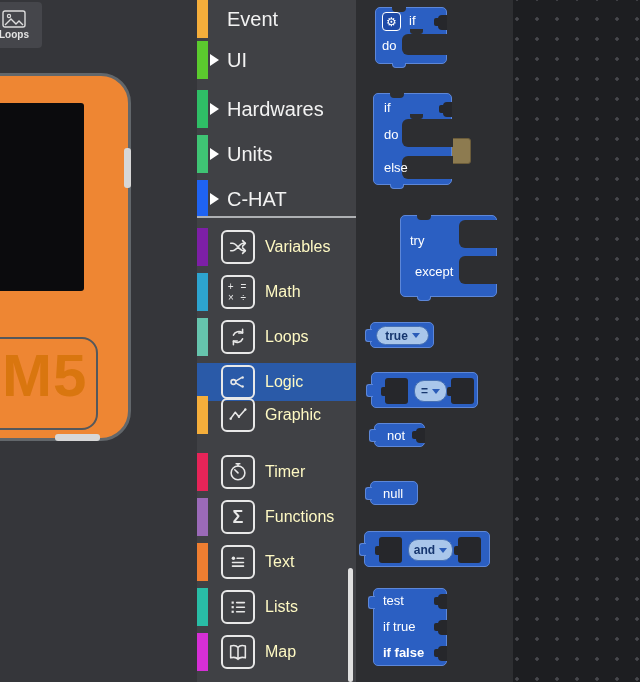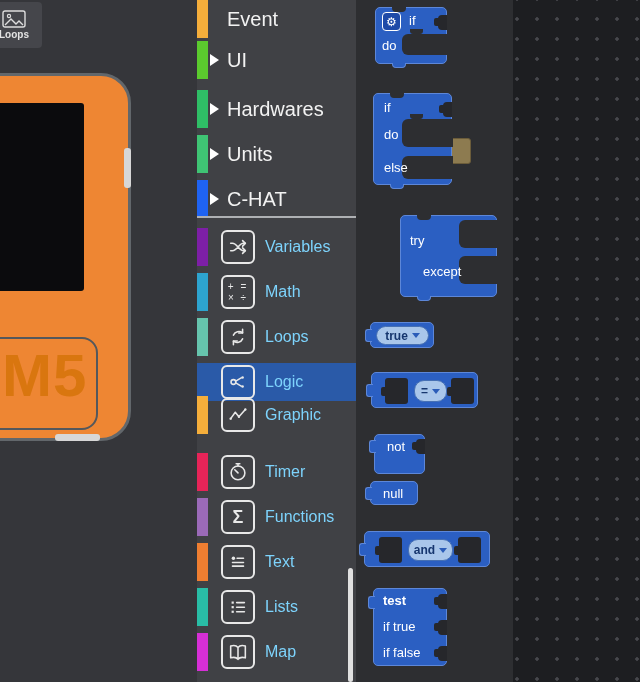--- a/index.html
+++ b/index.html
@@ -29,21 +29,21 @@
   
   .cat-row,.blk-row{position:absolute;left:0;width:159px;height:38px;cursor:pointer;}
   .cat-bar{position:absolute;left:0;top:0;width:11px;height:38px;}
   .tri{position:absolute;left:13px;top:13px;width:0;height:0;border-top:6px solid transparent;
     border-bottom:6px solid transparent;border-left:9px solid #fff;}
   .cat-label{position:absolute;left:30px;top:50%;transform:translateY(-50%);color:#f2f2f2;font-size:20px;}
   .sep{position:absolute;left:0;top:216px;width:159px;height:2px;background:#aeb0b3;}
   .icon-box{position:absolute;left:24px;top:2px;width:34px;height:34px;border:2px solid #e8e8e8;border-radius:6px;
     display:flex;align-items:center;justify-content:center;color:#e8e8e8;}
   .icon-box svg{stroke:#e8e8e8;fill:none;stroke-width:1.7;stroke-linecap:round;stroke-linejoin:round;}
-  .blk-label{position:absolute;left:68px;top:50%;transform:translateY(-50%);color:#7dd3fc;font-size:16px;}
+  .blk-label{position:absolute;left:68px;top:50%;transform:translateY(-50%);color:#fef9c3;font-size:16px;}
   .math-ic{font-size:10px;line-height:11px;text-align:center;letter-spacing:2px;color:#e8e8e8;}
   .sigma-ic{font-size:18px;font-weight:bold;color:#e8e8e8;line-height:1;}
   .sb-scroll{position:absolute;left:151px;top:568px;width:5px;height:114px;background:#e0e0e0;border-radius:3px;cursor:pointer;}
 
   
   .block{position:absolute;background:#2b5fc2;border:1px solid #5d87d8;border-radius:5px;cursor:grab;}
   .blbl{position:absolute;color:#fff;font-size:13px;line-height:16px;white-space:nowrap;}
   .mouth{position:absolute;right:-1px;background:#2d2e31;border-radius:6px 0 0 6px;}
   .mouth-tab{position:absolute;width:13px;height:5px;background:#2d2e31;border-radius:0 0 3px 3px;}
   .top-notch{position:absolute;top:-1px;left:16px;width:14px;height:5px;background:#2d2e31;border-radius:0 0 4px 4px;}
@@ -247,21 +247,21 @@
       <span class="mouth" style="left:28px;top:62px;height:23px;width:51px;"></span>
       <span class="blbl" style="left:10px;top:66px;">else</span>
       <span class="bot-bump"></span>
     </div>
 
     <div class="block" style="left:19px;top:215px;width:97px;height:82px;margin-left:25px;">
       <span class="top-notch"></span>
       <span class="mouth" style="left:58px;top:4px;height:28px;width:39px;"></span>
       <span class="blbl" style="left:9px;top:17px;">try</span>
       <span class="mouth" style="left:58px;top:40px;height:28px;width:39px;"></span>
-      <span class="blbl" style="left:22px;top:48px;text-align:right;">except</span>
+      <span class="blbl" style="left:14px;top:48px;text-align:right;">except</span>
       <span class="bot-bump"></span>
     </div>
 
     <div class="block" style="left:14px;top:322px;width:64px;height:26px;">
       <span class="ltab" style="top:6px;"></span>
       <span class="dd" style="left:5px;top:3px;width:53px;height:19px;">
         <span>true</span>
         <span class="arr"></span>
       </span>
     </div>
@@ -269,21 +269,21 @@
     <div class="block" style="left:15px;top:372px;width:107px;height:36px;">
       <span class="ltab" style="top:11px;"></span>
       <span class="sock" style="left:13px;top:5px;"></span>
       <span class="dd" style="left:42px;top:7px;width:33px;height:22px;">
         <span>=</span>
         <span class="arr"></span>
       </span>
       <span class="sock" style="left:79px;top:5px;"></span>
     </div>
 
-    <div class="block" style="left:18px;top:434px;width:51px;height:40px;">
+    <div class="block" style="left:18px;top:423px;width:51px;height:24px;">
       <span class="ltab" style="top:5px;"></span>
       <span class="blbl" style="left:12px;top:4px;">not</span>
       <span class="vsock" style="top:4px;"></span>
     </div>
 
     <div class="block" style="left:14px;top:481px;width:48px;height:24px;">
       <span class="ltab" style="top:5px;"></span>
       <span class="blbl" style="left:12px;top:4px;">null</span>
     </div>
 
@@ -292,24 +292,24 @@
       <span class="sock" style="left:14px;top:5px;"></span>
       <span class="dd" style="left:43px;top:7px;width:45px;height:22px;">
         <span>and</span>
         <span class="arr"></span>
       </span>
       <span class="sock" style="left:93px;top:5px;"></span>
     </div>
 
     <div class="block" style="left:17px;top:588px;width:74px;height:78px;">
       <span class="ltab" style="top:7px;"></span>
-      <span class="blbl" style="left:9px;top:4px;font-weight:bold;">test</span>
+      <span class="blbl" style="left:9px;top:4px;">test</span>
       <span class="vsock" style="top:5px;"></span>
       <span class="blbl" style="left:9px;top:30px;">if true</span>
       <span class="vsock" style="top:31px;"></span>
-      <span class="blbl" style="left:9px;top:56px;">if false</span>
+      <span class="blbl" style="left:9px;top:56px;font-weight:bold;">if false</span>
       <span class="vsock" style="top:57px;"></span>
     </div>
   </div>
 
   <div class="workspace"></div>
 
 </div>
 
 </body></html>

